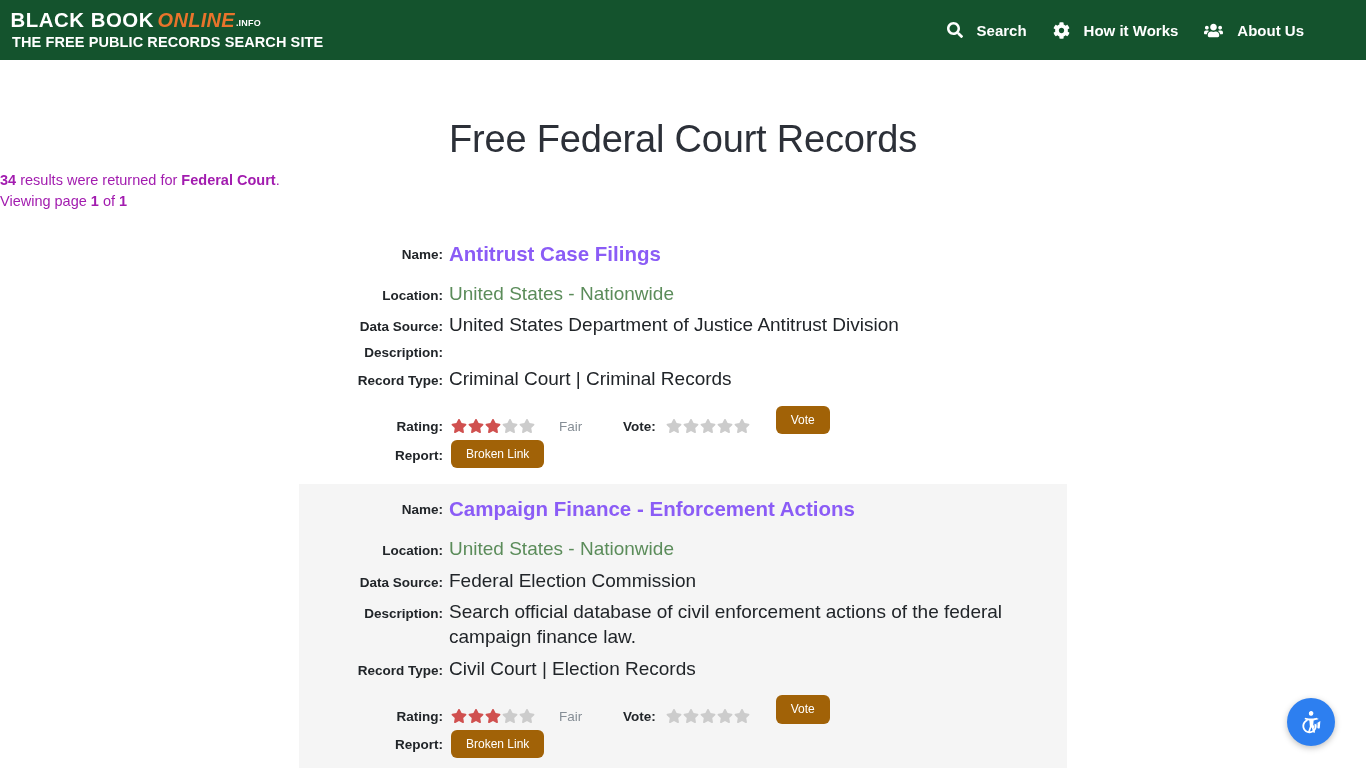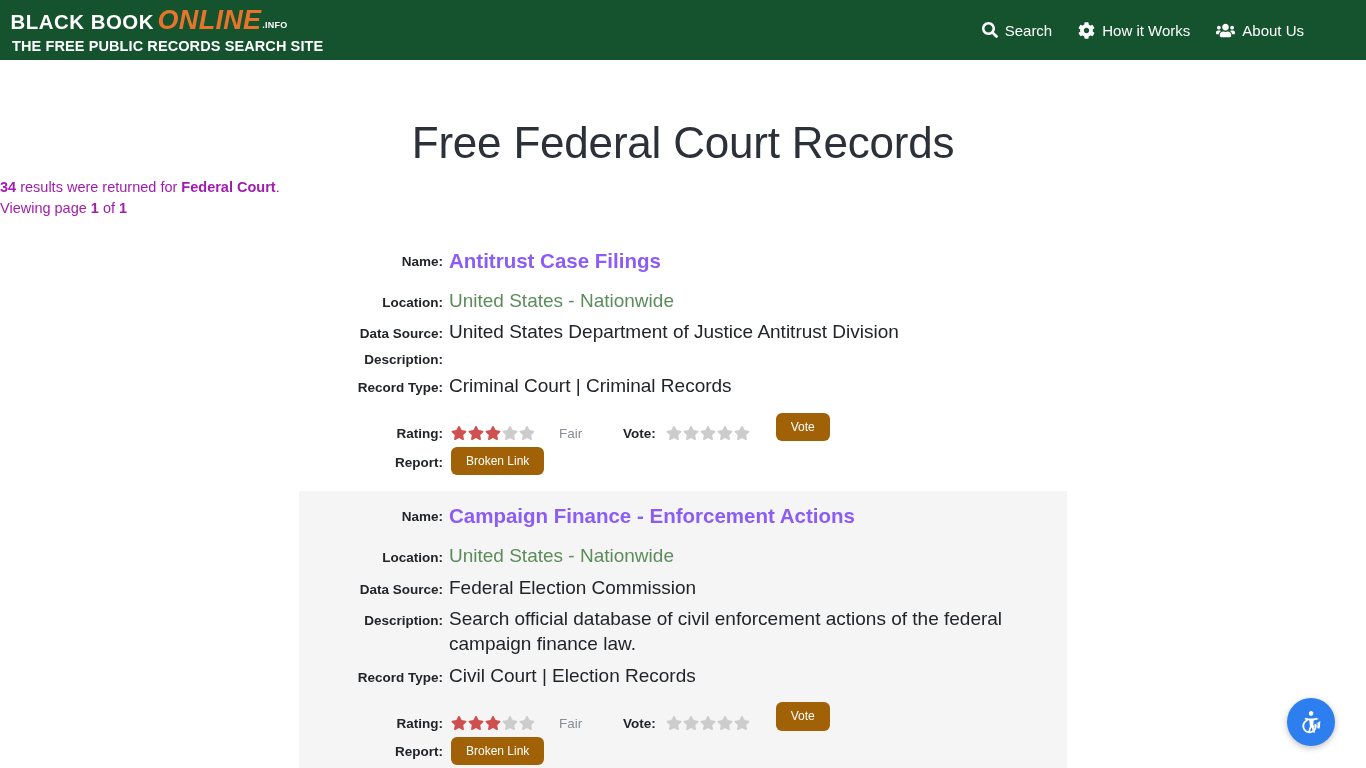--- a/index.html
+++ b/index.html
@@ -26,50 +26,50 @@
   .brand-top {
     display: flex; align-items: baseline;
     font-weight: 700; letter-spacing: -0.3px;
   }
   .brand-black {
     color: #ffffff; font-size: 20px; font-weight: 700;
     font-family: "Liberation Sans", sans-serif;
     letter-spacing: 0.5px; transform: scaleX(1.02);
   }
   .brand-online {
-    color: #e8742c; font-size: 27px; font-weight: 700; font-style: italic;
+    color: #e8742c; font-size: 20px; font-weight: 700; font-style: italic;
     margin-left: 5px; letter-spacing: 0.3px;
   }
   .brand-info {
     color: #ffffff; font-size: 9px; font-weight: 700; margin-left: 1px;
     letter-spacing: 0.2px; position: relative; top: -1px;
   }
   .brand-tagline {
     color: #ffffff; font-size: 14.5px; font-weight: 700;
     letter-spacing: 0.1px; margin-top: 5px;
   }
 
   .main-nav { display: flex; align-items: center; gap: 26px; padding-right: 48px; }
   .nav-item {
-    display: flex; align-items: flex-start; gap: 7px;
-    color: #ffffff; font-size: 15px; font-weight: 400;
+    display: flex; align-items: flex-start; gap: 14px;
+    color: #ffffff; font-size: 15px; font-weight: 700;
     text-decoration: none; cursor: pointer; white-space: nowrap;
   }
   .nav-item svg { display: block; fill: #ffffff; }
 
   
   .page {
     padding-top: 30px;
     height: 708px;
     overflow: hidden;
     position: relative;
   }
   .page-title {
     text-align: center;
-    font-size: 44px;
+    font-size: 38px;
     font-weight: 400;
     color: #2c3038;
     margin: 28px 0 0 0;
     letter-spacing: -0.2px;
   }
   .results-line, .page-line {
     text-align: left;
     font-size: 14.5px;
     color: #a21caf;
     margin-top: 11px;

